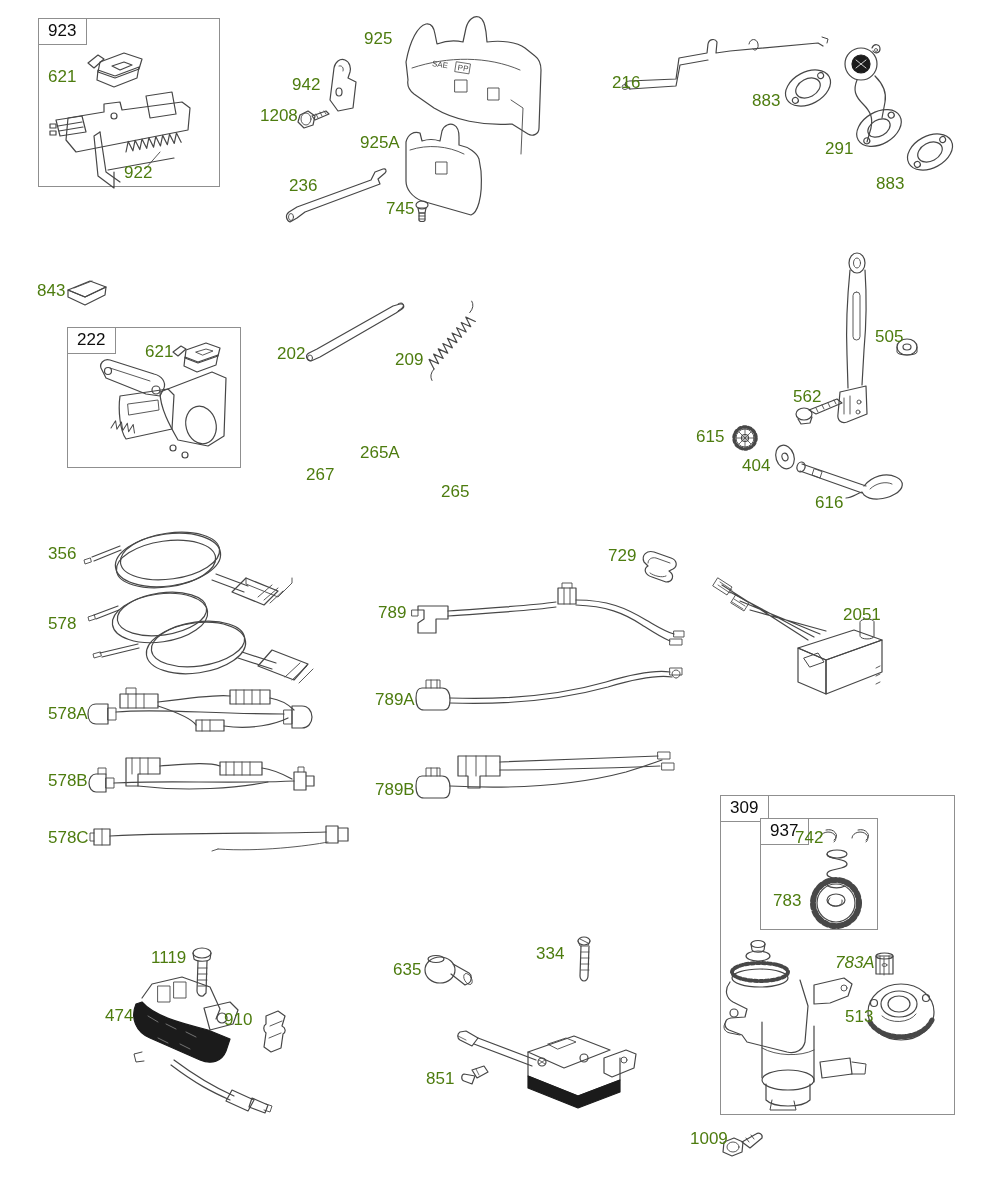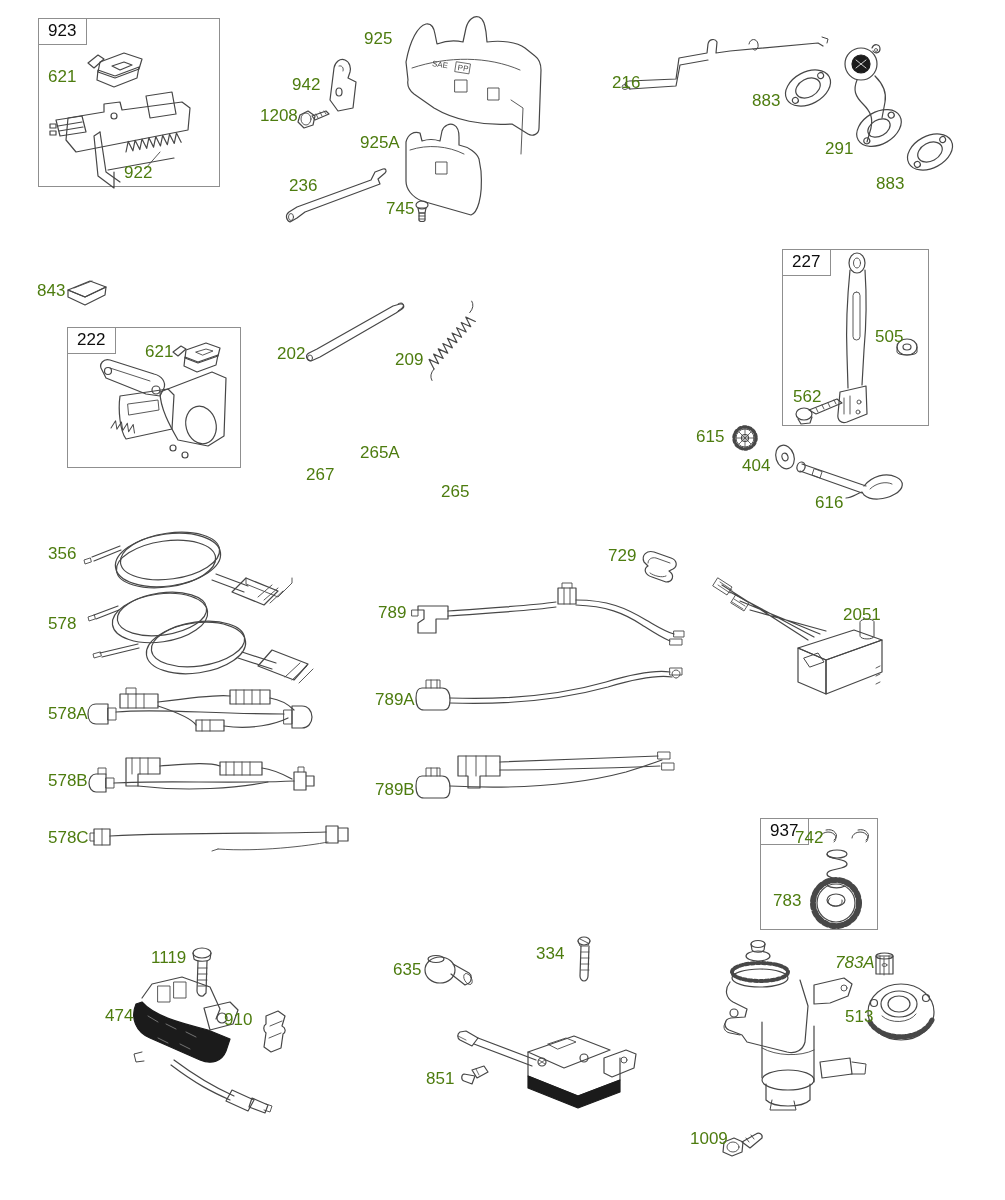--- a/index.html
+++ b/index.html
@@ -30,22 +30,22 @@
 <body>
 
 <div id="stage">
 
   <div class="group-box" style="left:30px;top:18px;width:180px;height:167px">
     <div class="group-box-label"><span>923</span></div>
   </div>
   <div class="group-box" style="left:59px;top:327px;width:172px;height:139px">
     <div class="group-box-label"><span>222</span></div>
   </div>
-  <div class="group-box" style="left:774px;top:249px;width:145px;height:175px">
-    <div class="group-box-label"><span>227</span></div>
+  <div class="group-box" style="left:712px;top:795px;width:233px;height:318px">
+    <div class="group-box-label"><span>309</span></div>
   </div>
   <div class="group-box" style="left:752px;top:818px;width:116px;height:110px">
     <div class="group-box-label"><span>937</span></div>
   </div>
 
   <svg id="art" width="1005" height="1200" viewBox="0 0 1005 1200" fill="none" stroke="#474747" stroke-width="1.2" stroke-linecap="round" stroke-linejoin="round">
 
     <g>
       <path d="M80,63 l10,-8 6,4 -10,9 z"></path>
       <path d="M92,62 l24,-9 18,6 -3,10 -24,9 -17,-6 z"></path>

